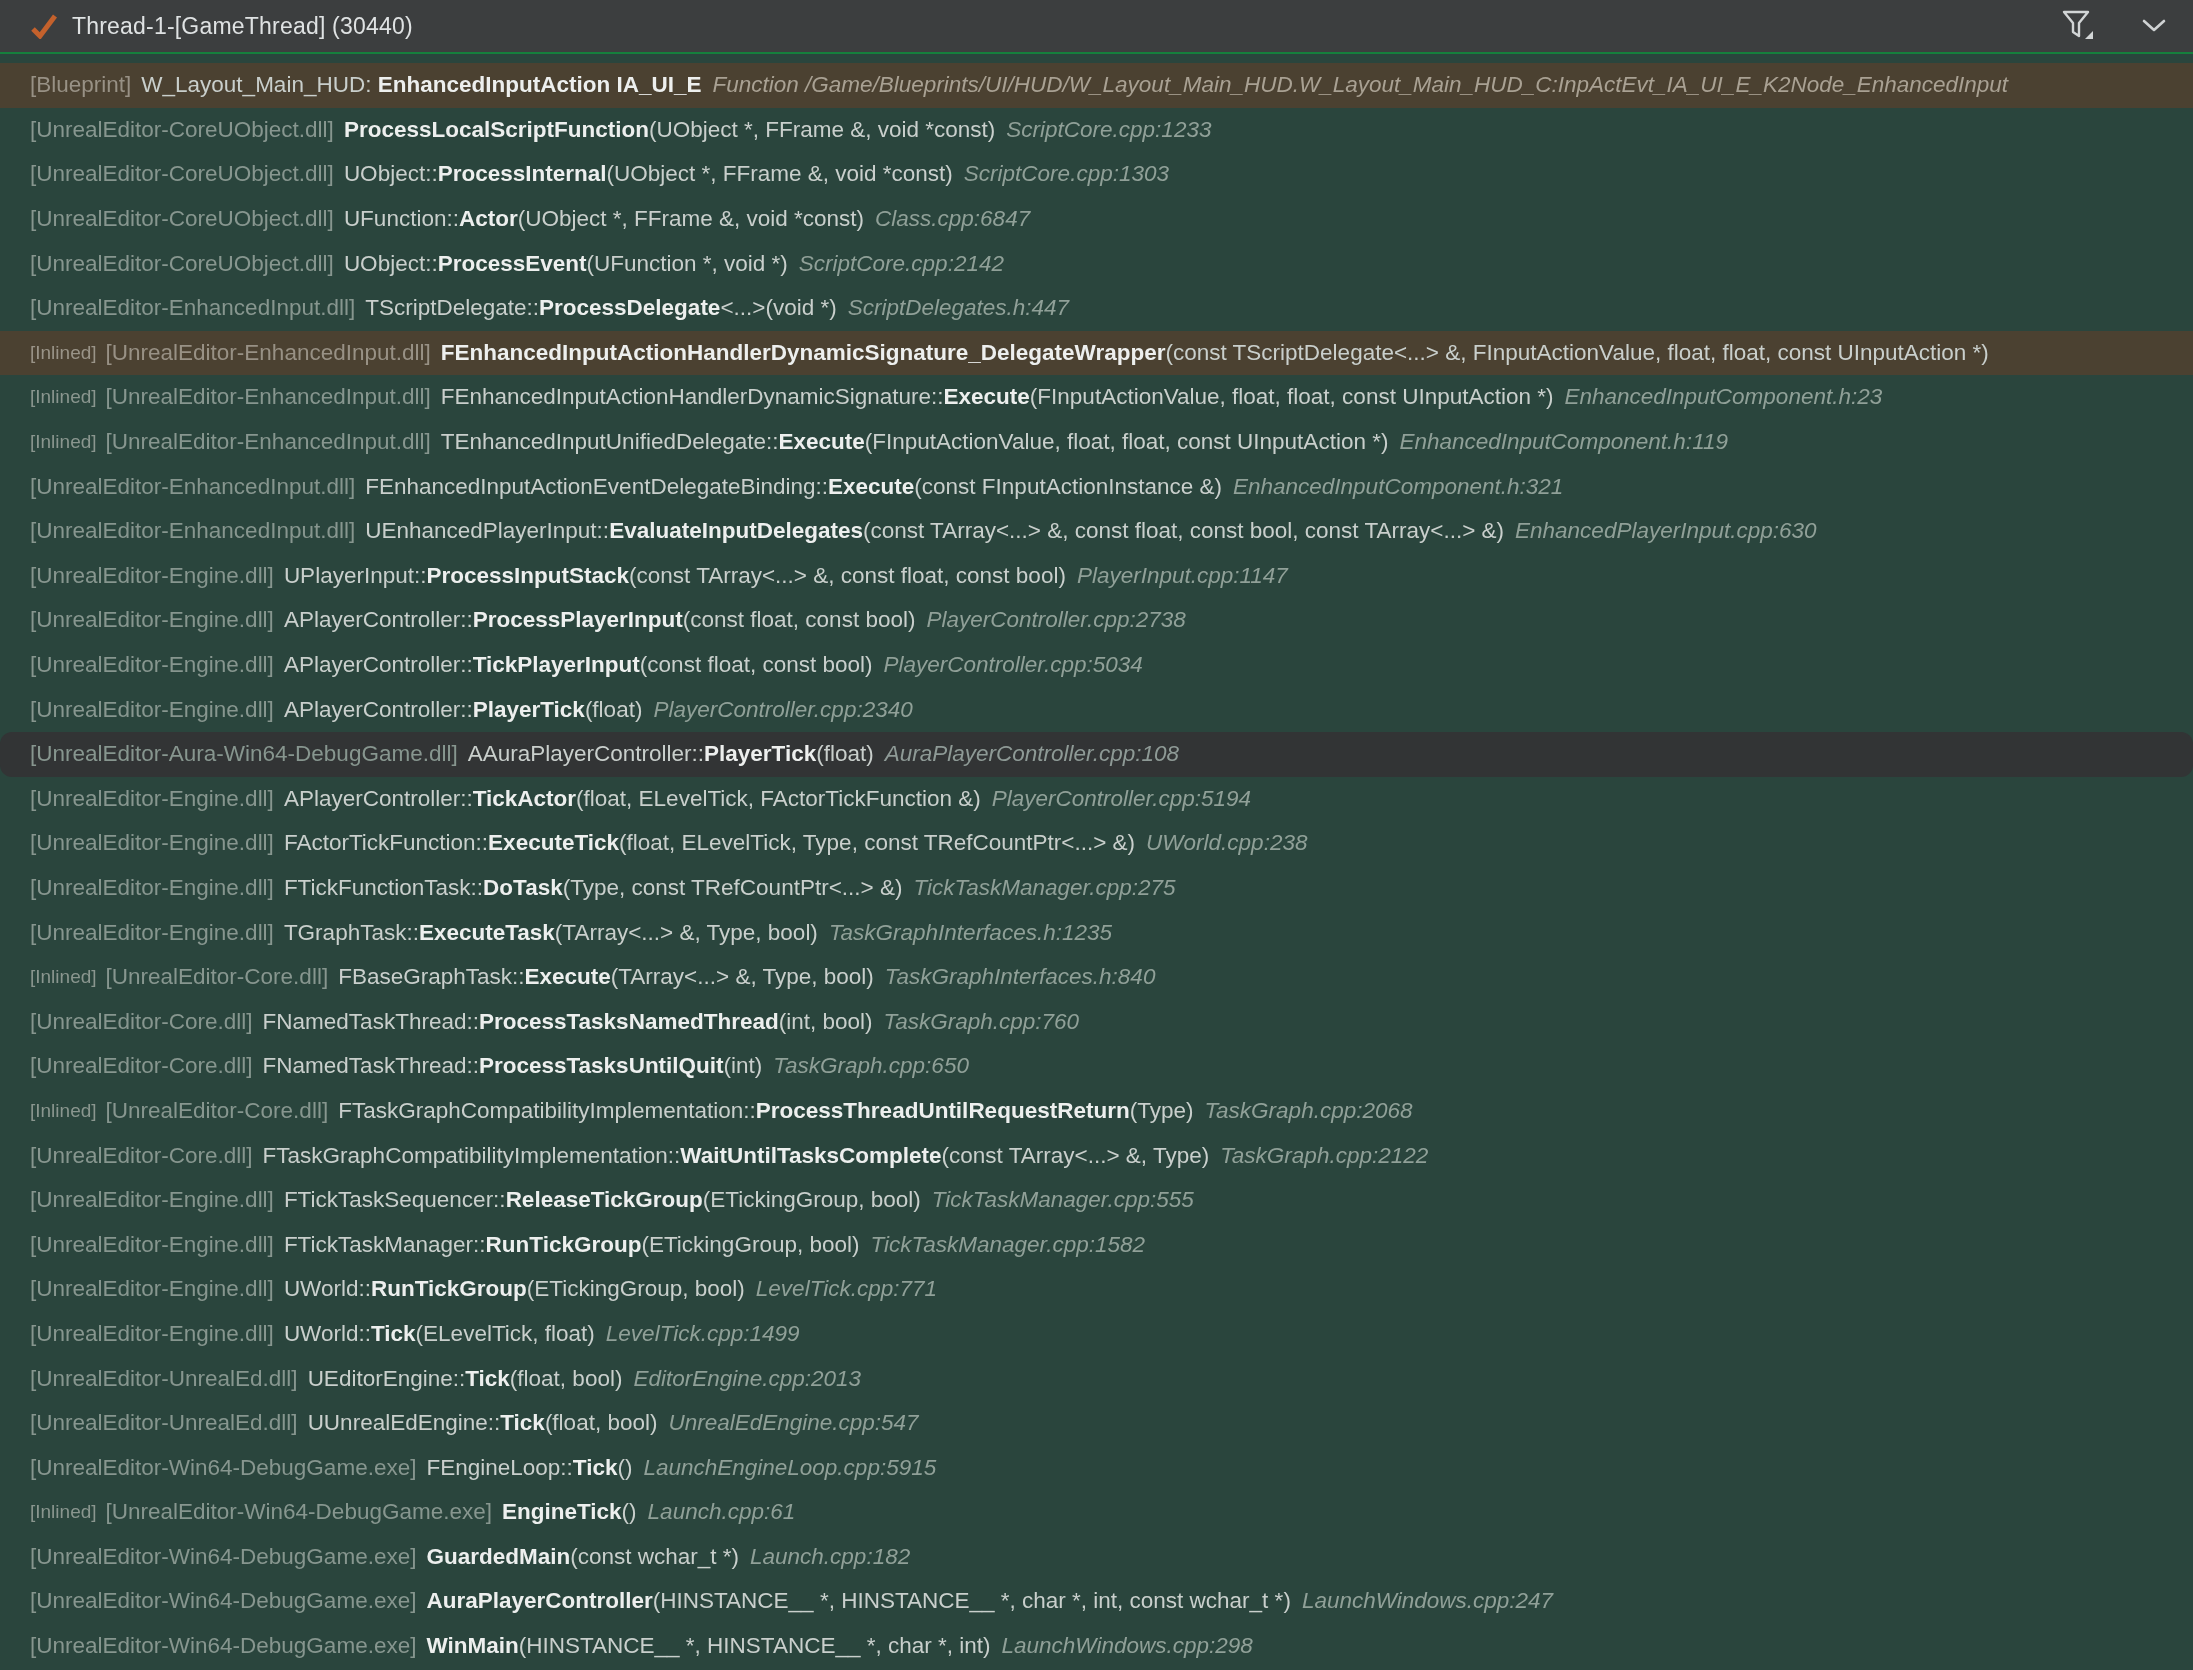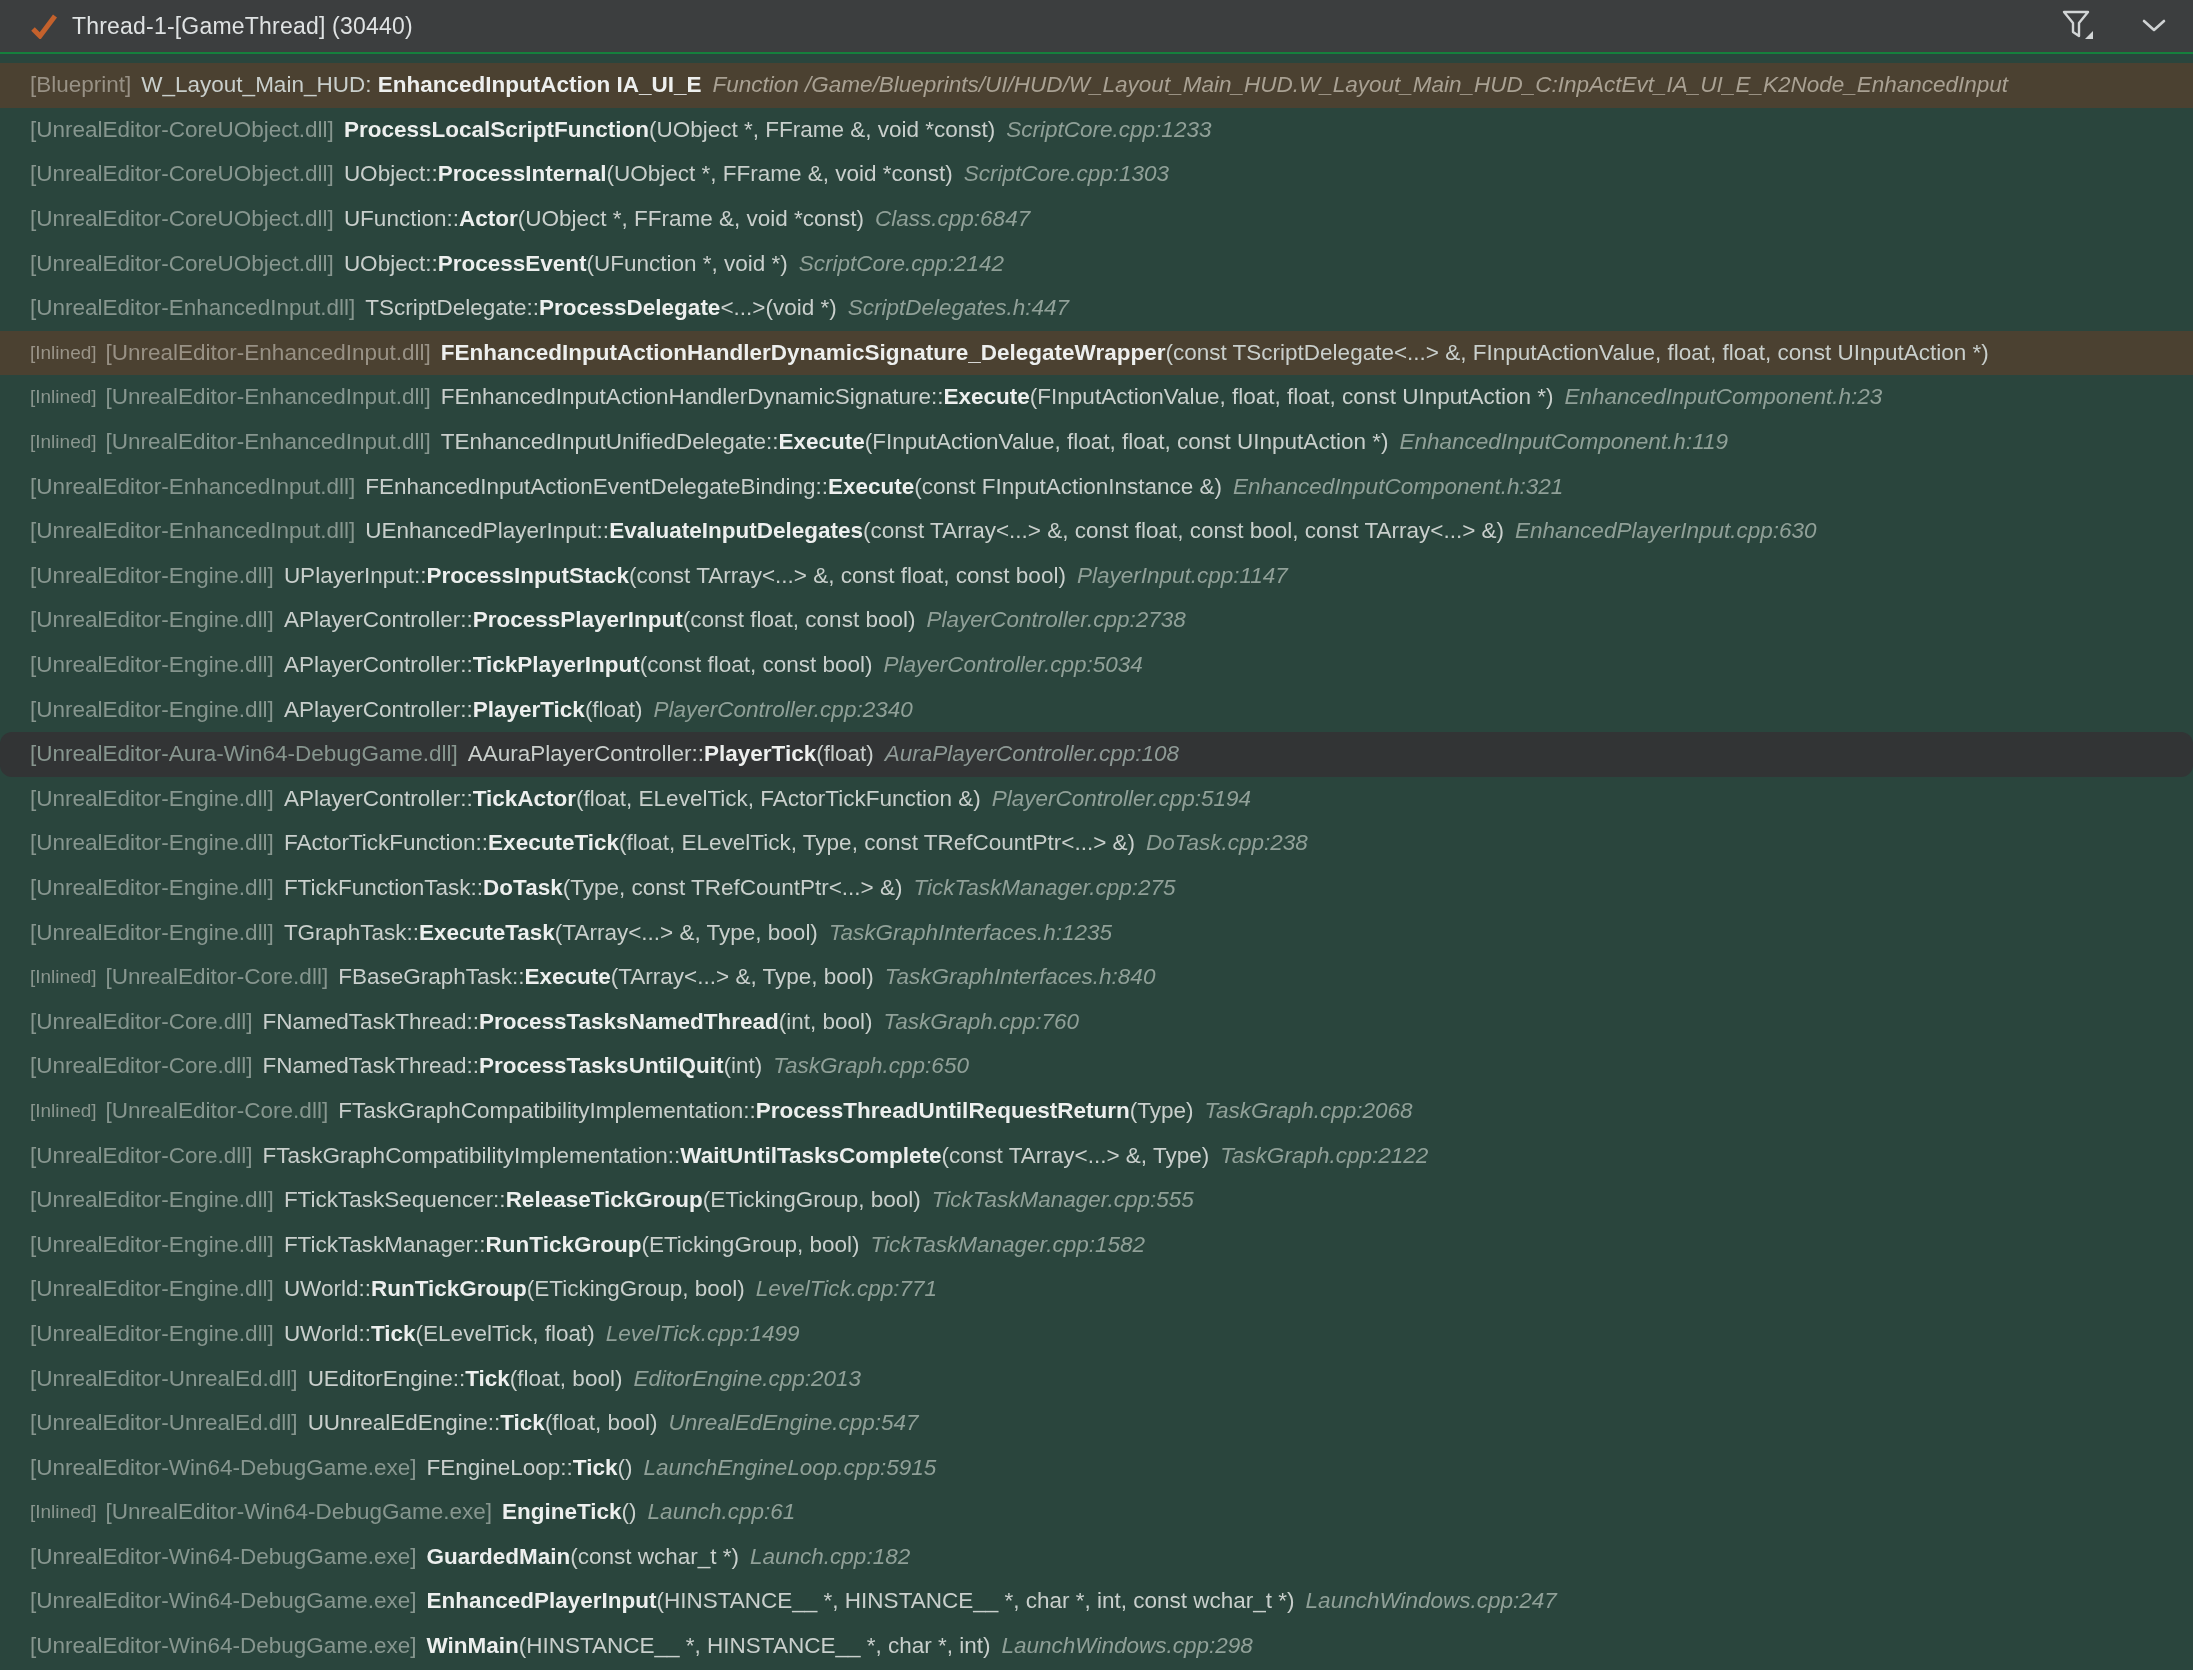--- a/index.html
+++ b/index.html
@@ -188,21 +188,21 @@
       <div class="frame">
 
       <span class="module">[UnrealEditor-Engine.dll]</span>
       <span class="fn"><span class="fn-pre">APlayerController::</span><span class="fn-name">TickActor</span><span class="fn-args">(float, ELevelTick, FActorTickFunction &amp;)</span></span>
       <span class="location">PlayerController.cpp:5194</span>
     </div>
       <div class="frame">
 
       <span class="module">[UnrealEditor-Engine.dll]</span>
       <span class="fn"><span class="fn-pre">FActorTickFunction::</span><span class="fn-name">ExecuteTick</span><span class="fn-args">(float, ELevelTick, Type, const TRefCountPtr&lt;...&gt; &amp;)</span></span>
-      <span class="location">DoTask.cpp:238</span>
+      <span class="location">UWorld.cpp:238</span>
     </div>
       <div class="frame">
 
       <span class="module">[UnrealEditor-Engine.dll]</span>
       <span class="fn"><span class="fn-pre">FTickFunctionTask::</span><span class="fn-name">DoTask</span><span class="fn-args">(Type, const TRefCountPtr&lt;...&gt; &amp;)</span></span>
       <span class="location">TickTaskManager.cpp:275</span>
     </div>
       <div class="frame">
 
       <span class="module">[UnrealEditor-Engine.dll]</span>
@@ -289,21 +289,21 @@
     </div>
       <div class="frame">
 
       <span class="module">[UnrealEditor-Win64-DebugGame.exe]</span>
       <span class="fn"><span class="fn-pre"></span><span class="fn-name">GuardedMain</span><span class="fn-args">(const wchar_t *)</span></span>
       <span class="location">Launch.cpp:182</span>
     </div>
       <div class="frame">
 
       <span class="module">[UnrealEditor-Win64-DebugGame.exe]</span>
-      <span class="fn"><span class="fn-pre"></span><span class="fn-name">EnhancedPlayerInput</span><span class="fn-args">(HINSTANCE__ *, HINSTANCE__ *, char *, int, const wchar_t *)</span></span>
+      <span class="fn"><span class="fn-pre"></span><span class="fn-name">AuraPlayerController</span><span class="fn-args">(HINSTANCE__ *, HINSTANCE__ *, char *, int, const wchar_t *)</span></span>
       <span class="location">LaunchWindows.cpp:247</span>
     </div>
       <div class="frame">
 
       <span class="module">[UnrealEditor-Win64-DebugGame.exe]</span>
       <span class="fn"><span class="fn-pre"></span><span class="fn-name">WinMain</span><span class="fn-args">(HINSTANCE__ *, HINSTANCE__ *, char *, int)</span></span>
       <span class="location">LaunchWindows.cpp:298</span>
     </div>
     </div>
 

